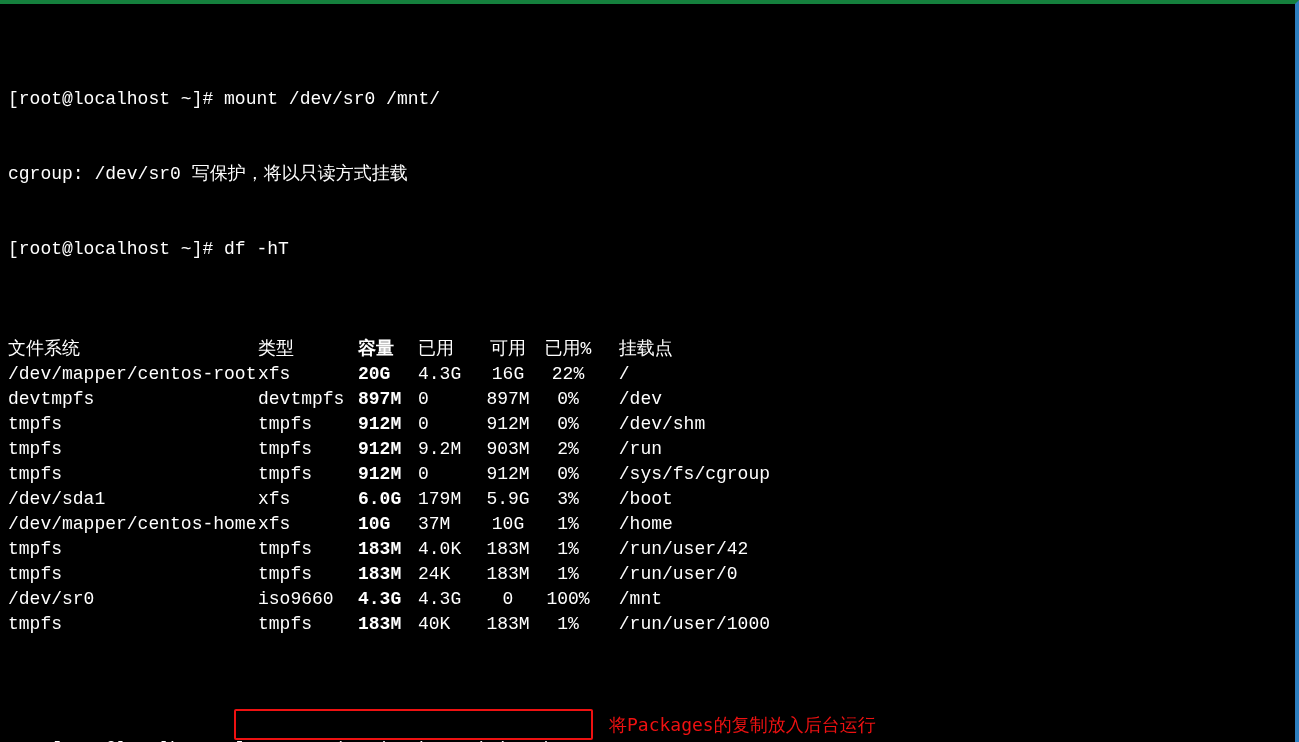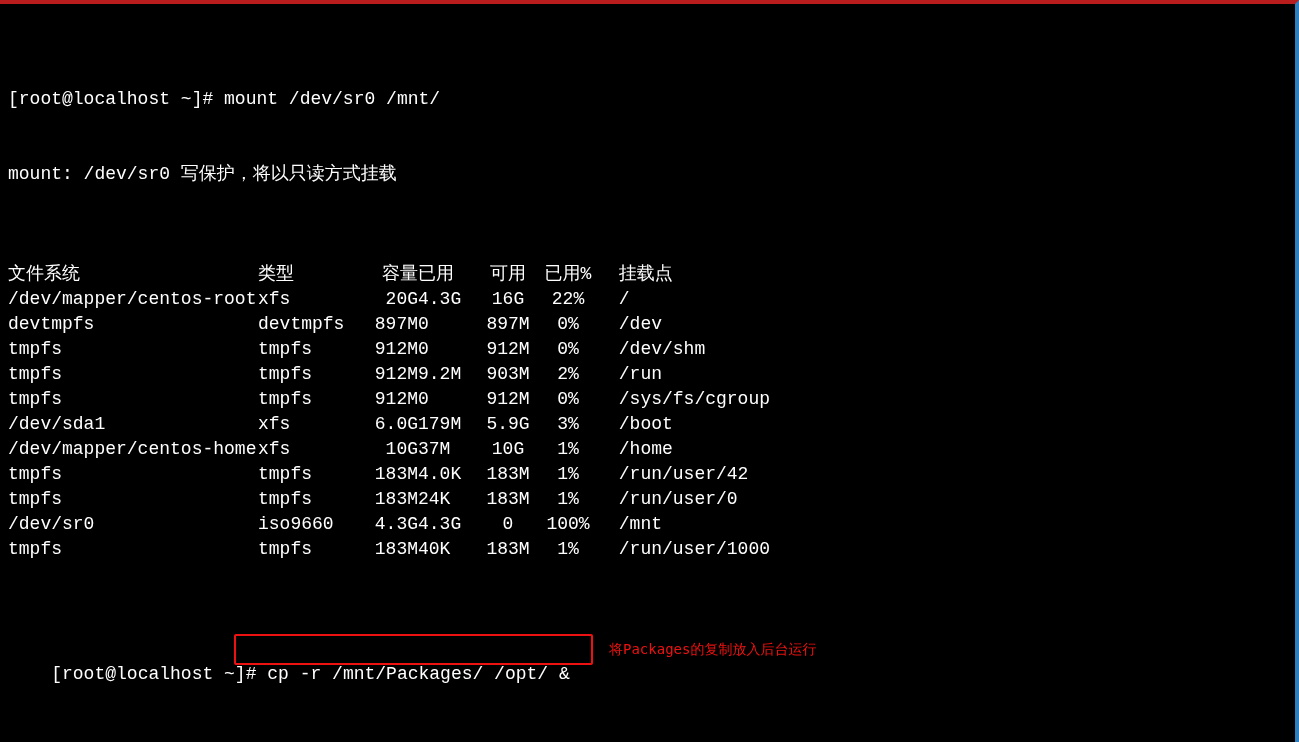--- a/index.html
+++ b/index.html
@@ -1,41 +1,42 @@
 <!DOCTYPE html>
 <html><head>
 <meta charset="utf-8">
 <style>
   html,body{margin:0;padding:0;background:#fff;}
   .screen{
     width:1299px;height:742px;background:#000;color:#fff;
     font-family:"Consolas","Courier New",monospace;font-size:18px;
     line-height:25px;position:relative;box-sizing:border-box;
-    border-top:4px solid #b91c1c;border-right:4px solid #2e7fbf;
+    border-top:4px solid #15803d;border-right:4px solid #2e7fbf;
     padding:8px 0 17px 8px;white-space:pre;
   }
   .line{position:relative;height:25px;}
-  .annot{color:#e11;position:absolute;font-family:"Consolas","SimSun",monospace;font-size:14px;}
+  .annot{color:#e11;position:absolute;font-family:"Consolas","SimSun",monospace;font-size:18px;}
   .box{position:absolute;border:2px solid #e11;border-radius:2px;}
   .row span{display:inline-block;}
   .c-fs{width:250px;font-family:Liberation Mono, monospace;}
   .c-ty{width:100px;}
-  .c-sz{width:60px;text-align:right;}
+  .c-sz{width:60px;text-align:left;font-weight:bold;}
   .c-us{width:60px;text-align:left;}
   .c-av{width:60px;text-align:center;}
   .c-pc{width:60px;text-align:center;}
   .c-mt{padding-left:10px;}
 </style>
 </head>
 <body>
 
 <div class="screen">
 
   <div class="line"><span>[root@localhost ~]# </span><span>mount /dev/sr0 /mnt/</span></div>
-  <div class="line"><span>mount: /dev/sr0 写保护，将以只读方式挂载</span></div>
+  <div class="line"><span>cgroup: /dev/sr0 写保护，将以只读方式挂载</span></div>
+  <div class="line"><span>[root@localhost ~]# </span><span>df -hT</span></div>
 
   <div id="df-table"><div class="line row"><span class="c-fs">文件系统</span><span class="c-ty">类型</span><span class="c-sz">容量</span><span class="c-us">已用</span><span class="c-av">可用</span><span class="c-pc">已用%</span><span class="c-mt"> 挂载点</span></div><div class="line row"><span class="c-fs">/dev/mapper/centos-root</span><span class="c-ty">xfs</span><span class="c-sz">20G</span><span class="c-us">4.3G</span><span class="c-av">16G</span><span class="c-pc">22%</span><span class="c-mt"> /</span></div><div class="line row"><span class="c-fs">devtmpfs</span><span class="c-ty">devtmpfs</span><span class="c-sz">897M</span><span class="c-us">0</span><span class="c-av">897M</span><span class="c-pc">0%</span><span class="c-mt"> /dev</span></div><div class="line row"><span class="c-fs">tmpfs</span><span class="c-ty">tmpfs</span><span class="c-sz">912M</span><span class="c-us">0</span><span class="c-av">912M</span><span class="c-pc">0%</span><span class="c-mt"> /dev/shm</span></div><div class="line row"><span class="c-fs">tmpfs</span><span class="c-ty">tmpfs</span><span class="c-sz">912M</span><span class="c-us">9.2M</span><span class="c-av">903M</span><span class="c-pc">2%</span><span class="c-mt"> /run</span></div><div class="line row"><span class="c-fs">tmpfs</span><span class="c-ty">tmpfs</span><span class="c-sz">912M</span><span class="c-us">0</span><span class="c-av">912M</span><span class="c-pc">0%</span><span class="c-mt"> /sys/fs/cgroup</span></div><div class="line row"><span class="c-fs">/dev/sda1</span><span class="c-ty">xfs</span><span class="c-sz">6.0G</span><span class="c-us">179M</span><span class="c-av">5.9G</span><span class="c-pc">3%</span><span class="c-mt"> /boot</span></div><div class="line row"><span class="c-fs">/dev/mapper/centos-home</span><span class="c-ty">xfs</span><span class="c-sz">10G</span><span class="c-us">37M</span><span class="c-av">10G</span><span class="c-pc">1%</span><span class="c-mt"> /home</span></div><div class="line row"><span class="c-fs">tmpfs</span><span class="c-ty">tmpfs</span><span class="c-sz">183M</span><span class="c-us">4.0K</span><span class="c-av">183M</span><span class="c-pc">1%</span><span class="c-mt"> /run/user/42</span></div><div class="line row"><span class="c-fs">tmpfs</span><span class="c-ty">tmpfs</span><span class="c-sz">183M</span><span class="c-us">24K</span><span class="c-av">183M</span><span class="c-pc">1%</span><span class="c-mt"> /run/user/0</span></div><div class="line row"><span class="c-fs">/dev/sr0</span><span class="c-ty">iso9660</span><span class="c-sz">4.3G</span><span class="c-us">4.3G</span><span class="c-av">0</span><span class="c-pc">100%</span><span class="c-mt"> /mnt</span></div><div class="line row"><span class="c-fs">tmpfs</span><span class="c-ty">tmpfs</span><span class="c-sz">183M</span><span class="c-us">40K</span><span class="c-av">183M</span><span class="c-pc">1%</span><span class="c-mt"> /run/user/1000</span></div></div>
 
   <div class="line" style="position:relative;">
     <span>[root@localhost ~]# </span><span>cp -r /mnt/Packages/ /opt/ &amp;</span>
     <div class="box" style="left:226px;top:-3px;width:355px;height:27px;"></div>
     <div class="annot" style="left:601px;top:0;">将Packages的复制放入后台运行</div>
   </div>
   
 

